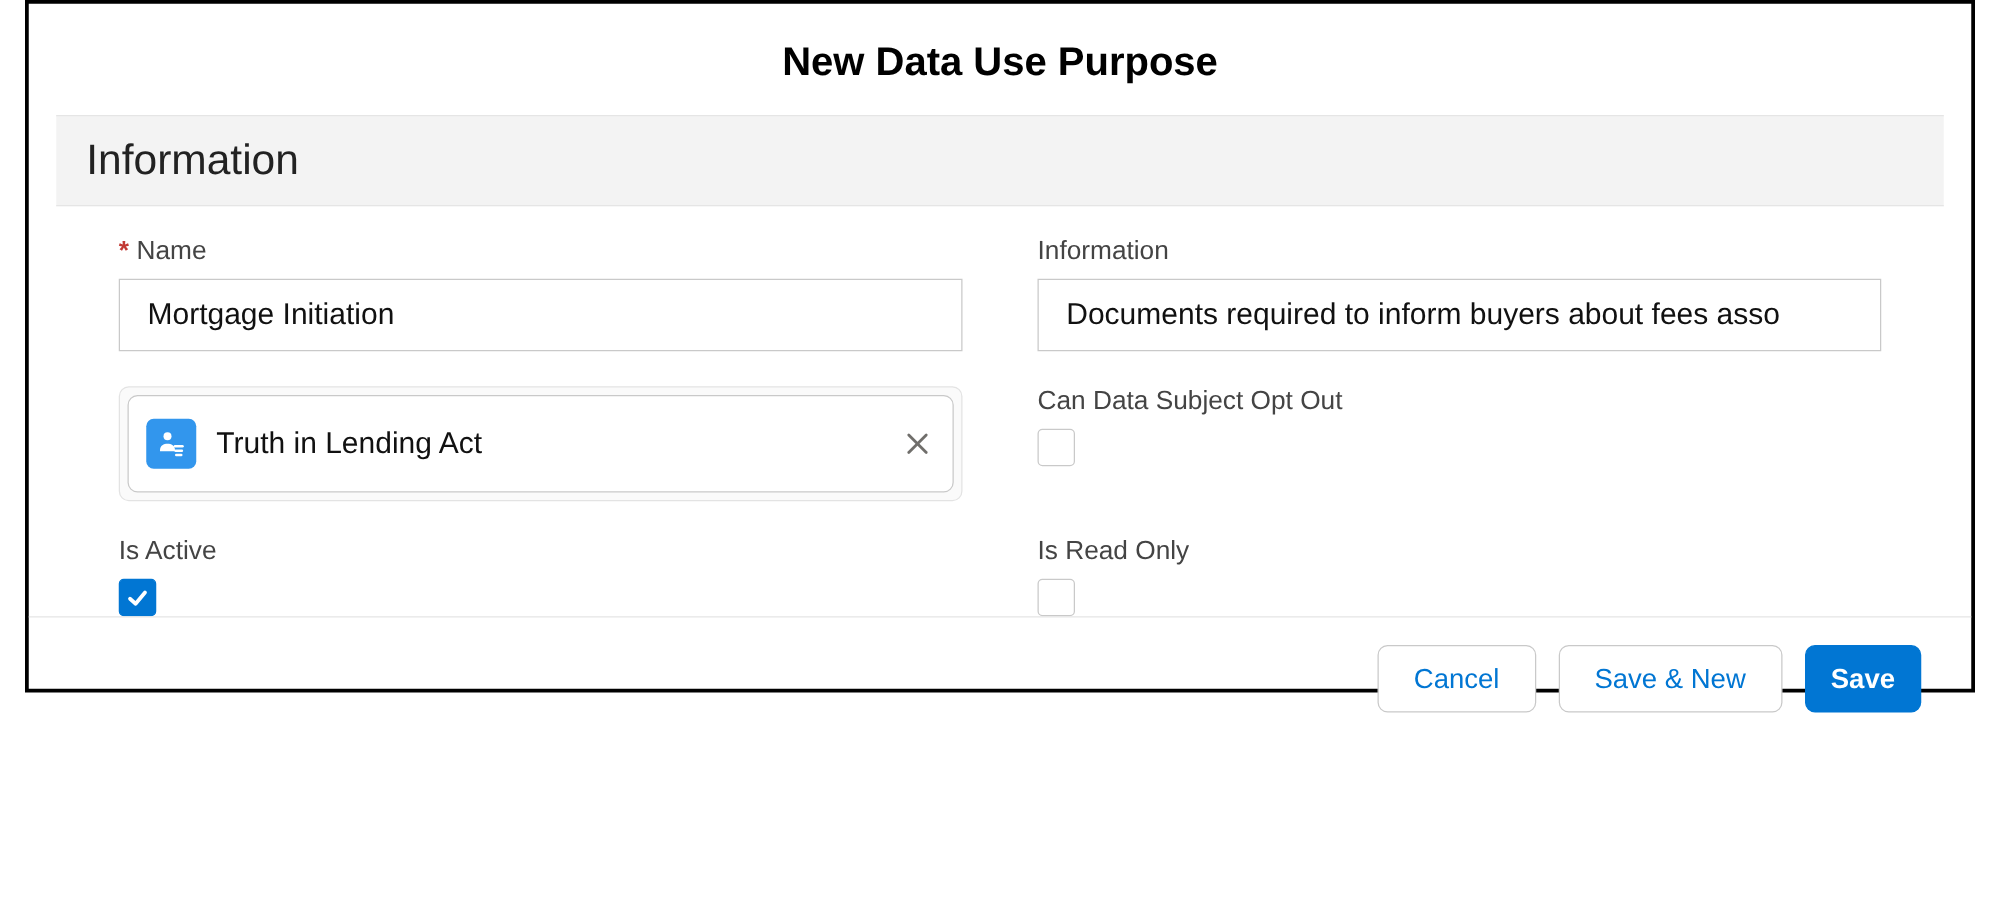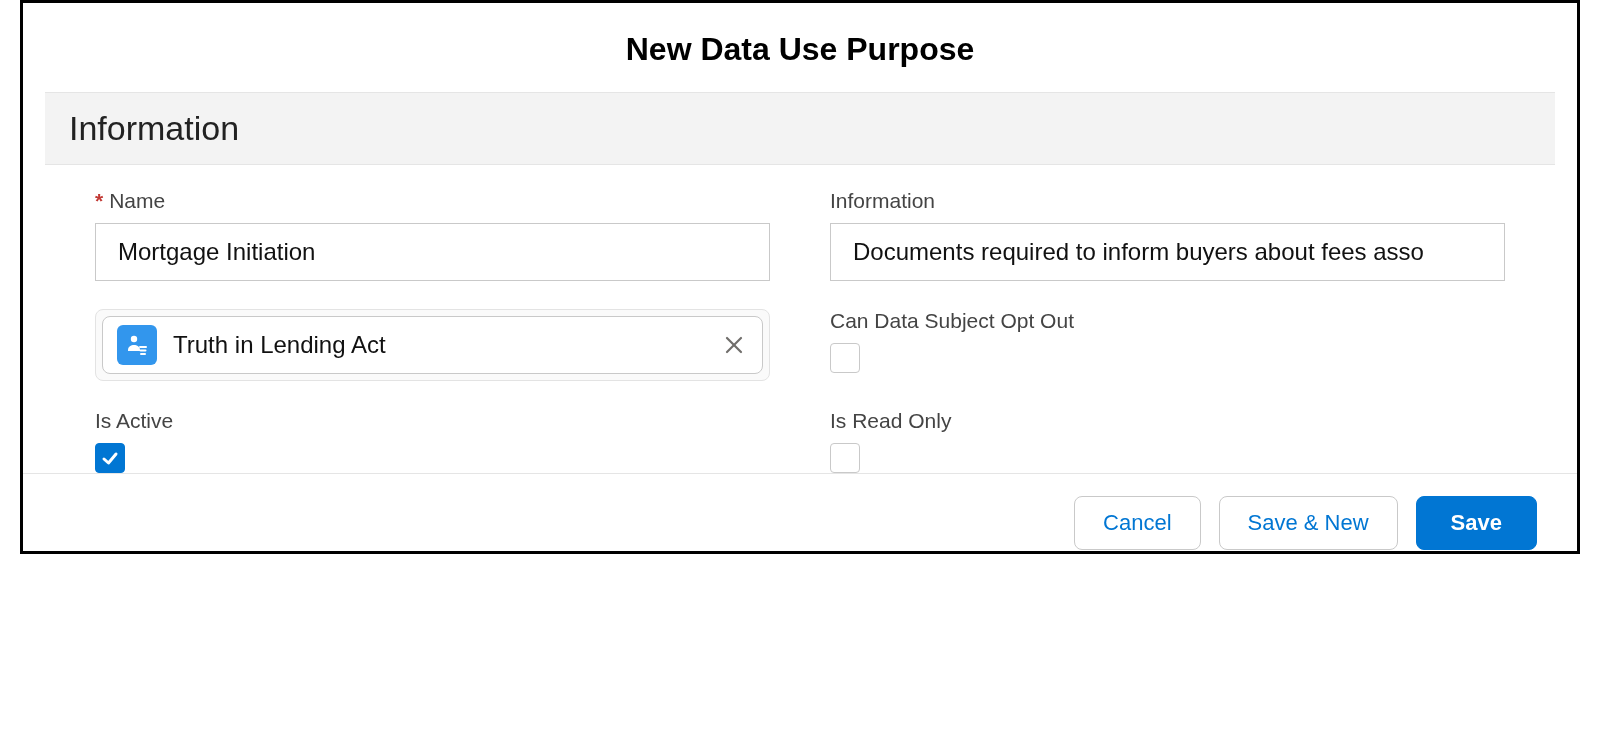--- a/index.html
+++ b/index.html
@@ -70,21 +70,21 @@
     border-radius: 8px;
     padding: 6px;
     background: #fafafa;
   }
   .lookup-pill {
     display: flex;
     align-items: center;
     border: 1px solid #c9c9c9;
     border-radius: 8px;
     background: #fff;
-    padding: 8px 14px;
+    padding: 18px 14px;
     gap: 16px;
   }
   .lookup-icon {
     width: 40px; height: 40px;
     background: #3296ed;
     border-radius: 6px;
     display: flex;
     align-items: center;
     justify-content: center;
     flex: none;
@@ -134,21 +134,21 @@
     justify-content: center;
     border: 1px solid #c9c9c9;
     background: #fff;
     color: #0176d3;
   }
   .btn.primary {
     background: #0176d3;
     border-color: #0176d3;
     color: #fff;
     font-weight: 600;
-    padding: 0 34px;
+    padding: 0 20px;
   }
 </style>
 </head>
 <body>
 
 <div class="modal">
 
   <div class="modal-title">New Data Use Purpose</div>
 
   <div class="section-header">Information</div>

